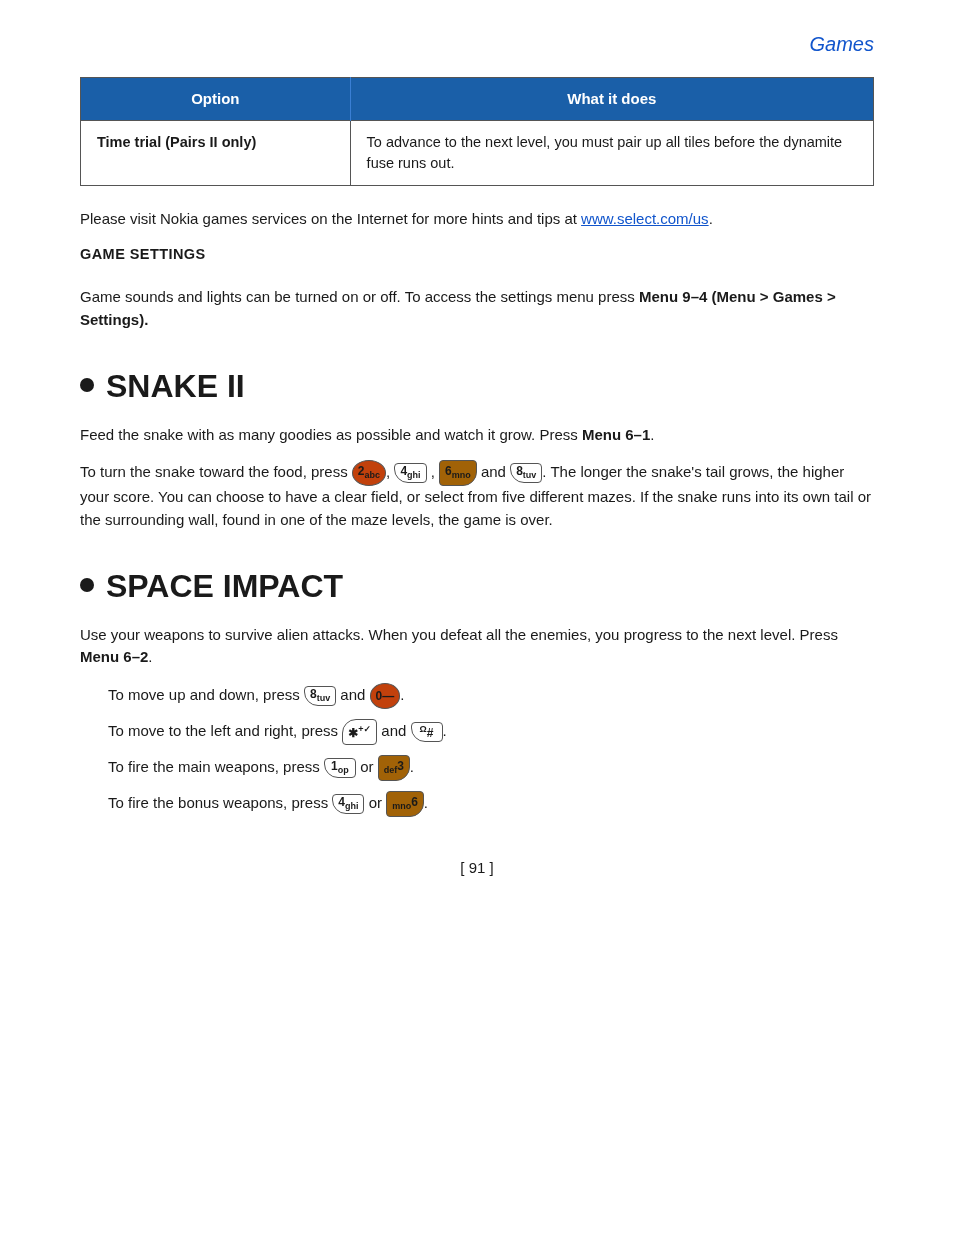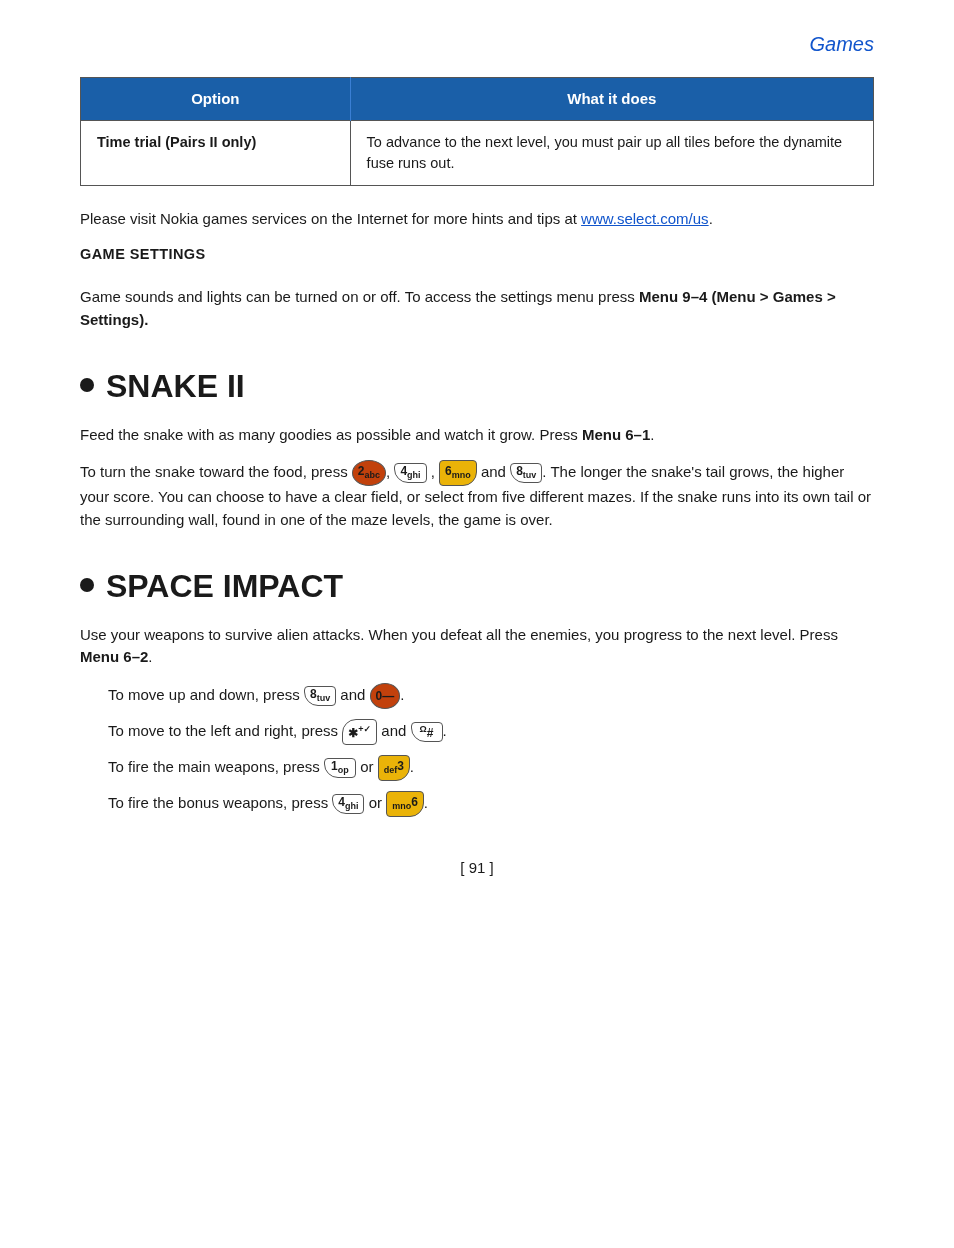--- a/index.html
+++ b/index.html
@@ -164,21 +164,21 @@
       justify-content: center;
       border: 1.5px solid #555;
       border-radius: 4px 4px 14px 4px;
       padding: 1px 5px;
       font-size: 12px;
       font-weight: bold;
       min-width: 32px;
       height: 26px;
       vertical-align: middle;
       line-height: 1;
-      background: #eab308;
+      background: #a16207;
     }
 
     .key-btn-angled-tl {
       display: inline-flex;
       align-items: center;
       justify-content: center;
       border: 1.5px solid #555;
       border-radius: 14px 4px 4px 4px;
       padding: 1px 5px;
       font-size: 12px;

